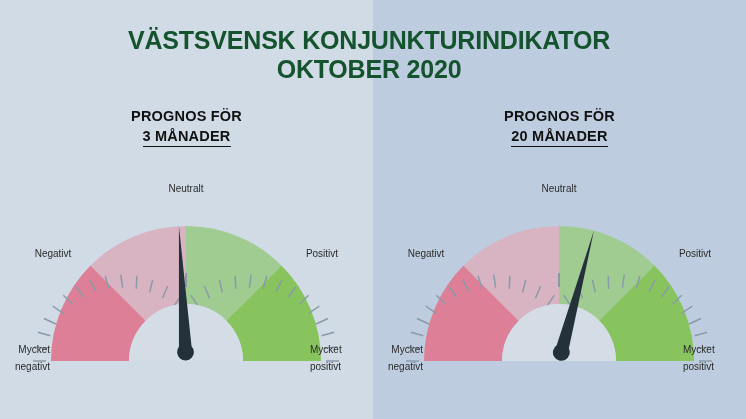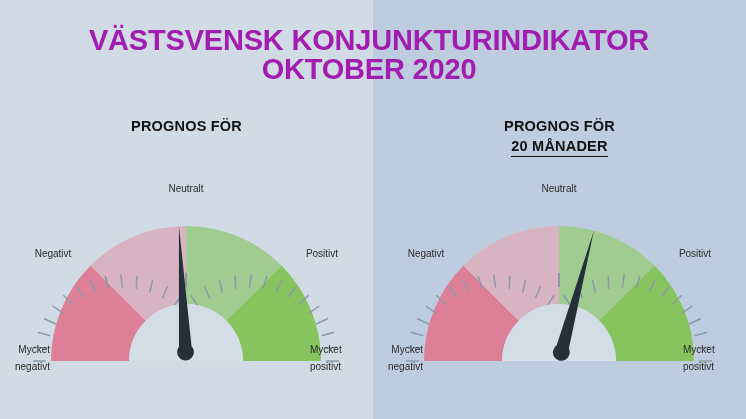--- a/index.html
+++ b/index.html
@@ -8,32 +8,32 @@
     font-family:"Liberation Sans", sans-serif;
     position:relative;
   }
   #root{position:absolute;inset:0;width:746px;height:419px;overflow:hidden;}
 
   .bg-left{position:absolute;left:0;top:0;width:373px;height:419px;background:#d0dbe5;}
   .bg-right{position:absolute;left:373px;top:0;width:373px;height:419px;background:#bdcddf;}
 
   .title{
     position:absolute;left:0;top:26px;width:738px;
-    text-align:center;color:#a21caf;
-    font-weight:bold;font-size:29px;line-height:29px;
+    text-align:center;color:#14532d;
+    font-weight:bold;font-size:25px;line-height:29px;
     letter-spacing:-0.2px;
   }
   .title .l2{display:block;}
 
   .panel{position:absolute;top:0;width:373px;height:419px;}
   .panel.left{left:0;}
   .panel.right{left:373px;}
 
   .subtitle{
-    position:absolute;left:0;top:116px;width:373px;
+    position:absolute;left:0;top:106px;width:373px;
     text-align:center;color:#111111;
     font-weight:bold;font-size:14.5px;line-height:20px;
     letter-spacing:0.2px;
   }
   .subtitle .line2{display:inline-block;border-bottom:1.6px solid #111;padding-bottom:0px;}
 
   .gauge-wrap{position:absolute;top:196px;left:0;width:373px;height:200px;}
   .gauge-svg{display:block;}
 
   .glabel{
@@ -52,20 +52,21 @@
   <div class="bg-right"></div>
 
   <div class="title">
     <span>VÄSTSVENSK KONJUNKTURINDIKATOR</span>
     <span class="l2">OKTOBER 2020</span>
   </div>
 
   <div class="panel left">
     <div class="subtitle">
       <span>PROGNOS FÖR</span><br>
+      <span class="line2">3 MÅNADER</span>
     </div>
 
     <div class="gauge-wrap">
       <svg class="gauge-svg" width="373" height="200" viewBox="0 0 373 200">
 
         <g>
           <path fill="#dd8097" d="M 51,165 A 135,135 0 0 1 90.55,69.55 L 145.84,124.84 A 57,57 0 0 0 129,165 Z"></path>
           <path fill="#d8b4c3" d="M 90.55,69.55 A 135,135 0 0 1 186,30 L 186,108 A 57,57 0 0 0 145.84,124.84 Z"></path>
           <path fill="#a0cc92" d="M 186,30 A 135,135 0 0 1 281.45,69.55 L 226.16,124.84 A 57,57 0 0 0 186,108 Z"></path>
           <path fill="#87c45e" d="M 281.45,69.55 A 135,135 0 0 1 321,165 L 243,165 A 57,57 0 0 0 226.16,124.84 Z"></path>

